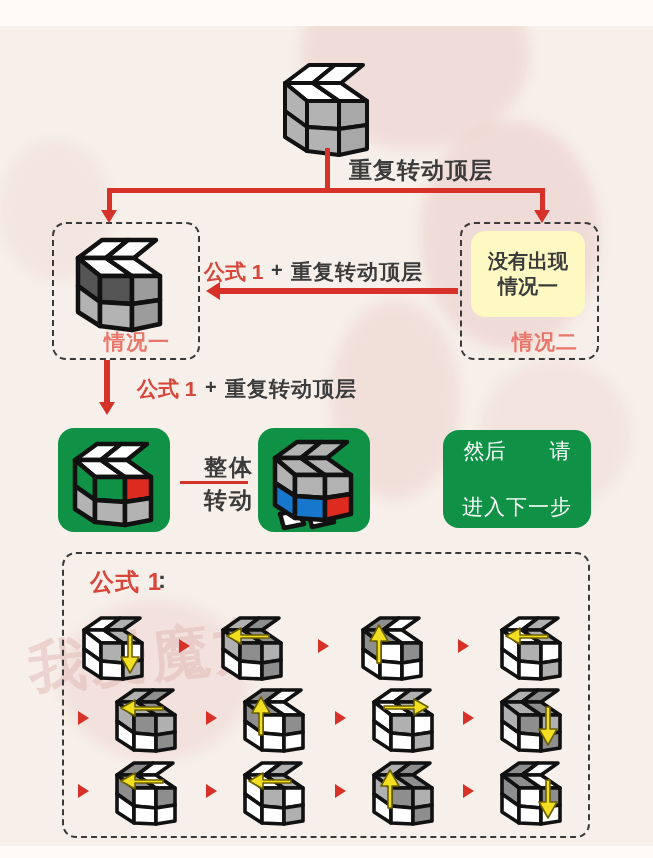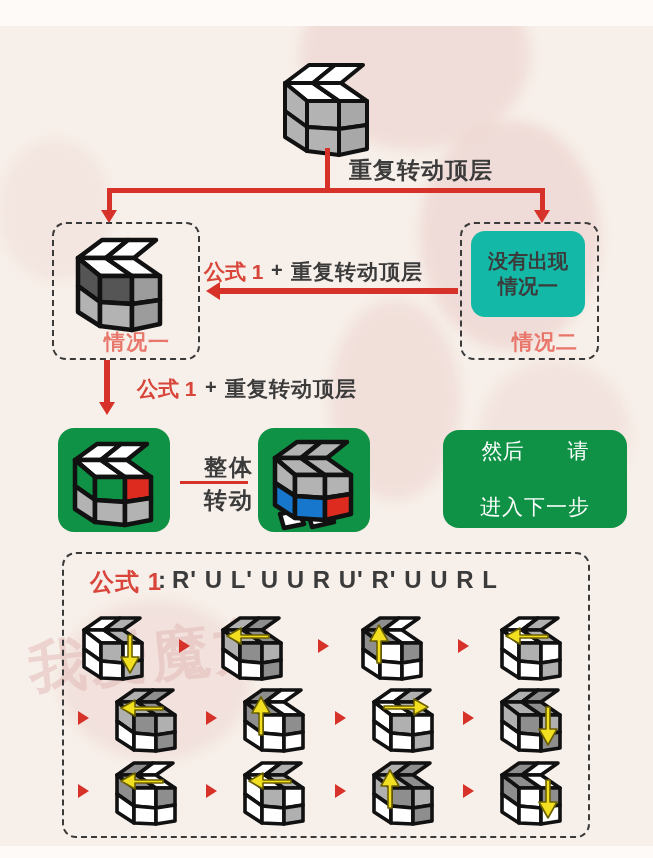--- a/index.html
+++ b/index.html
@@ -27,21 +27,21 @@
 
   
   .rline{position:absolute;background:#d6322a;}
   .arrowdown{position:absolute;width:0;height:0;border-left:8px solid transparent;border-right:8px solid transparent;border-top:13px solid #d6322a;}
   .arrowleft{position:absolute;width:0;height:0;border-top:9px solid transparent;border-bottom:9px solid transparent;border-right:14px solid #d6322a;}
 
   
   .dashbox{position:absolute;border:2px dashed #3a3a3a;border-radius:14px;}
 
   
-  .bluebox{position:absolute;background:#14b8a6;border-radius:14px;display:flex;flex-direction:column;align-items:center;justify-content:center;}
+  .bluebox{position:absolute;background:#fef9c3;border-radius:14px;display:flex;flex-direction:column;align-items:center;justify-content:center;}
   .greenbox{position:absolute;background:#0f9245;border-radius:16px;}
   .greenbox-text{position:absolute;background:#0f9245;border-radius:16px;display:flex;flex-direction:column;align-items:center;justify-content:center;}
 
   
   .cube{position:absolute;}
   .cube svg{display:block;overflow:visible;}
 
   
   .steprow{position:absolute;display:flex;align-items:center;}
   .tri{width:0;height:0;border-top:7px solid transparent;border-bottom:7px solid transparent;border-left:11px solid #d6322a;}
@@ -169,33 +169,32 @@
         <polygon points="27,39 57,39 57,62 27,60" fill="#b3b3b3"></polygon>
         <polygon points="7,47 27,60 27,82 7,69" fill="#1677cc"></polygon>
         <polygon points="27,60 57,62 57,84 27,82" fill="#1677cc"></polygon>
 
         <polygon points="57,39 83,39 83,58 57,62" fill="#b3b3b3"></polygon>
         <polygon points="57,62 83,58 83,78 57,84" fill="#dd2b20"></polygon>
       </g>
     </svg>
   </div>
 
-  <div class="greenbox-text" style="left:443px;top:430px;width:184px;height:98px;">
+  <div class="greenbox-text" style="left:443px;top:430px;width:148px;height:98px;">
     <div style="display:flex;gap:44px;">
       <span class="lbl-white" style="font-size:21px;font-weight:normal;">然后</span>
       <span class="lbl-white" style="font-size:21px;font-weight:normal;">请</span>
     </div>
     <span class="lbl-white" style="font-size:21px;font-weight:normal;margin-top:28px;letter-spacing:1px;">进入下一步</span>
   </div>
 
   <div class="dashbox" style="left:62px;top:552px;width:524px;height:282px;"></div>
 
   <div class="formula-text lbl-red" style="left:90px;top:566px;font-size:24px;">公式 1</div>
   <div class="formula-text lbl-dark" style="left:158px;top:566px;font-size:24px;">:</div>
-  <div class="formula-text lbl-dark" id="moves-line" style="left:172px;top:566px;font-size:24px;">R' U L' U U R U' R' U U R L</div>
 
   <div class="steprow" id="row0" style="left: 78px; top: 610px; width: 492px; height: 72px; justify-content: space-between;">
       <div style="position: relative; width: 74px; height: 70px;"><svg width="74" height="70" viewBox="0 0 74 70">
           <g stroke="#111111" stroke-width="3.6" stroke-linejoin="round">
             <polygon points="6,19 23,7 42,7 26,19" fill="#ffffff"></polygon>
             <polygon points="26,19 42,7 62,7 45,19" fill="#b0b0b0"></polygon>
             <polygon points="6,19 26,19 45,32 23,32" fill="#ffffff"></polygon>
             <polygon points="26,19 45,19 64,32 45,32" fill="#b0b0b0"></polygon>
             <polygon points="6,19 23,32 23,50 6,38" fill="#ffffff"></polygon>
             <polygon points="23,32 45,32 45,52 23,50" fill="#b0b0b0"></polygon>

